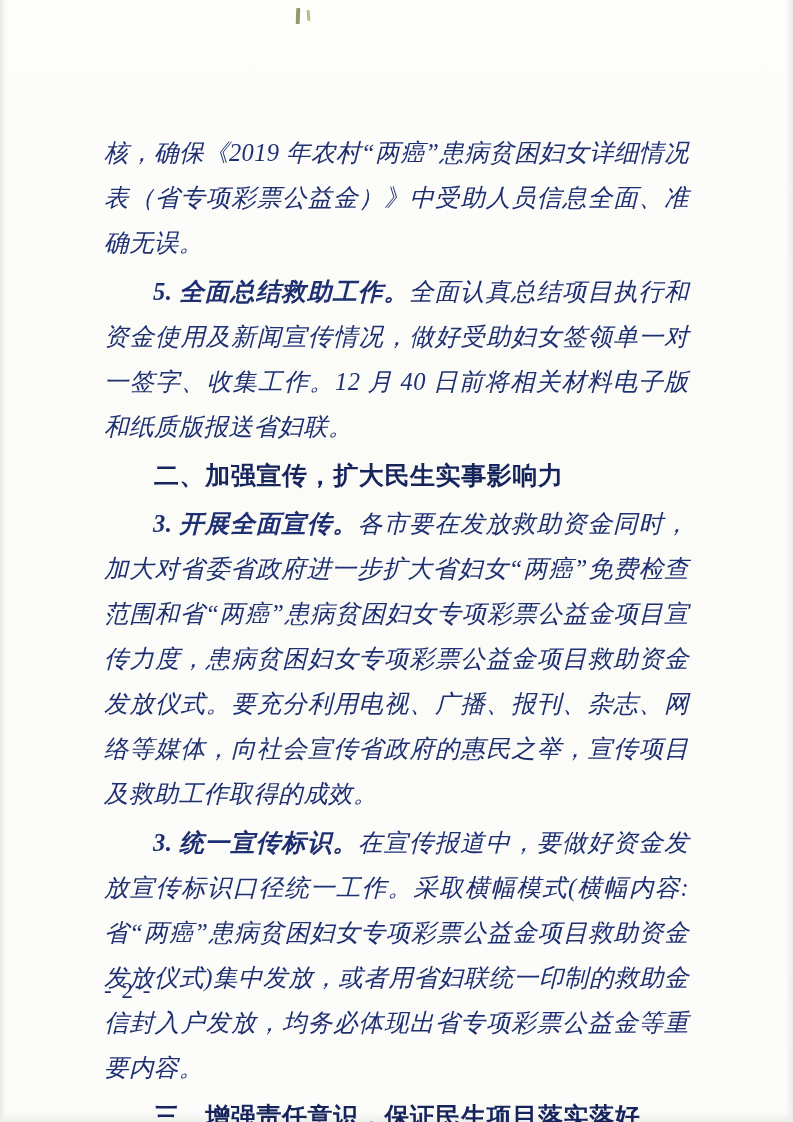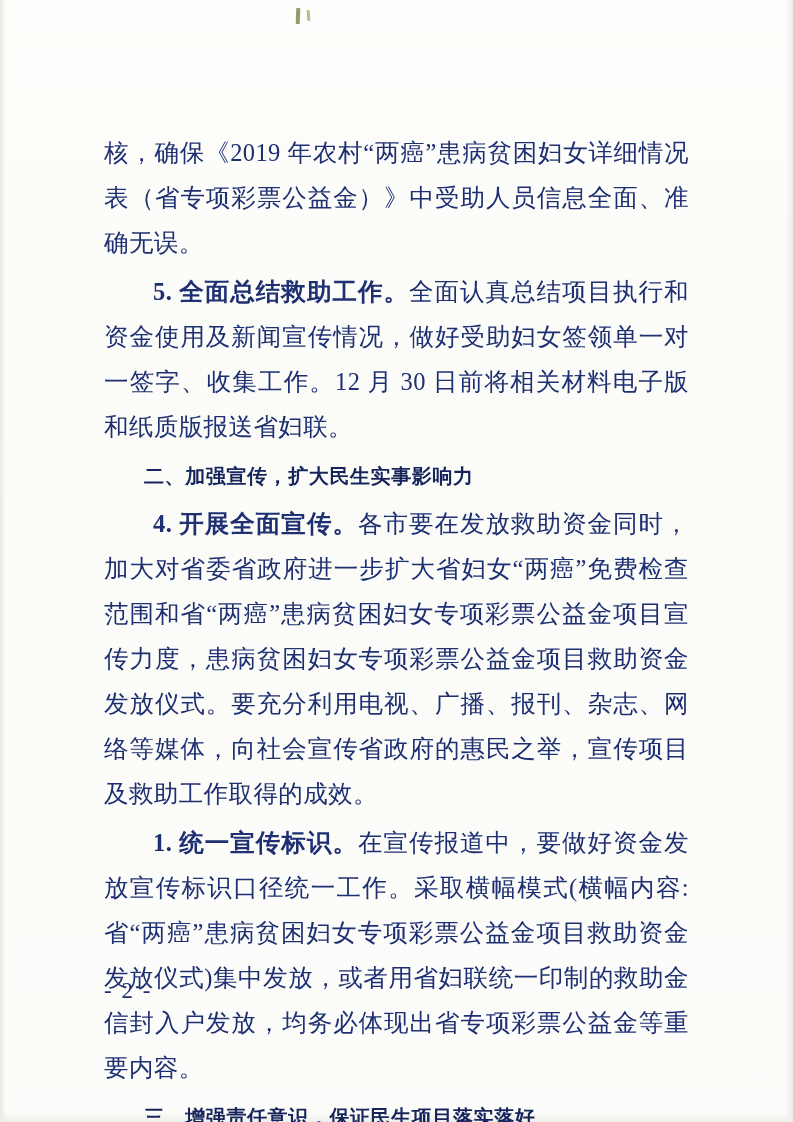--- a/index.html
+++ b/index.html
@@ -67,27 +67,28 @@
   }
 
   p.para {
     margin: 0 0 4px 0;
     font-size: 24.5px;
     line-height: 45px;
     letter-spacing: 0.4px;
     text-align: justify;
     text-justify: inter-ideograph;
     color: #1e2f72;
+    font-style: italic;
   }
   p.indent {
     text-indent: 2em;
   }
   p.heading {
     margin: 0 0 2px 0;
-    font-size: 20px;
+    font-size: 25px;
     line-height: 46px;
     font-weight: bold;
     text-indent: 2em;
     color: #16245c;
     letter-spacing: 0.6px;
   }
   .b {
     font-weight: bold;
   }
   .footer {
@@ -107,31 +108,31 @@
   <div class="scan-edge-right"></div>
   <div class="scan-edge-bottom"></div>
   <div class="top-mark"></div>
   <div class="top-mark2"></div>
 
   <div class="content">
 
     <p class="para">核，确保《2019 年农村“两癌”患病贫困妇女详细情况表（省专项彩票公益金）》中受助人员信息全面、准确无误。</p>
 
     <p class="para indent">
-      <span class="b">5. 全面总结救助工作。</span><span>全面认真总结项目执行和资金使用及新闻宣传情况，做好受助妇女签领单一对一签字、收集工作。12 月 30 日前将相关材料电子版和纸质版报送省妇联。</span>
+      <span class="b">5. 全面总结救助工作。</span><span>全面认真总结项目执行和资金使用及新闻宣传情况，做好受助妇女签领单一对一签字、收集工作。12 月 40 日前将相关材料电子版和纸质版报送省妇联。</span>
     </p>
 
     <p class="heading">二、加强宣传，扩大民生实事影响力</p>
 
     <p class="para indent">
-      <span class="b">4. 开展全面宣传。</span><span>各市要在发放救助资金同时，加大对省委省政府进一步扩大省妇女“两癌”免费检查范围和省“两癌”患病贫困妇女专项彩票公益金项目宣传力度，患病贫困妇女专项彩票公益金项目救助资金发放仪式。要充分利用电视、广播、报刊、杂志、网络等媒体，向社会宣传省政府的惠民之举，宣传项目及救助工作取得的成效。</span>
+      <span class="b">3. 开展全面宣传。</span><span>各市要在发放救助资金同时，加大对省委省政府进一步扩大省妇女“两癌”免费检查范围和省“两癌”患病贫困妇女专项彩票公益金项目宣传力度，患病贫困妇女专项彩票公益金项目救助资金发放仪式。要充分利用电视、广播、报刊、杂志、网络等媒体，向社会宣传省政府的惠民之举，宣传项目及救助工作取得的成效。</span>
     </p>
 
     <p class="para indent">
-      <span class="b">1. 统一宣传标识。</span><span>在宣传报道中，要做好资金发放宣传标识口径统一工作。采取横幅模式(横幅内容:省“两癌”患病贫困妇女专项彩票公益金项目救助资金发放仪式)集中发放，或者用省妇联统一印制的救助金信封入户发放，均务必体现出省专项彩票公益金等重要内容。</span>
+      <span class="b">3. 统一宣传标识。</span><span>在宣传报道中，要做好资金发放宣传标识口径统一工作。采取横幅模式(横幅内容:省“两癌”患病贫困妇女专项彩票公益金项目救助资金发放仪式)集中发放，或者用省妇联统一印制的救助金信封入户发放，均务必体现出省专项彩票公益金等重要内容。</span>
     </p>
 
     <p class="heading">三、增强责任意识，保证民生项目落实落好</p>
 
   </div>
 
   <div class="footer">- 2 -</div>
 </div>
 
 </body></html>

